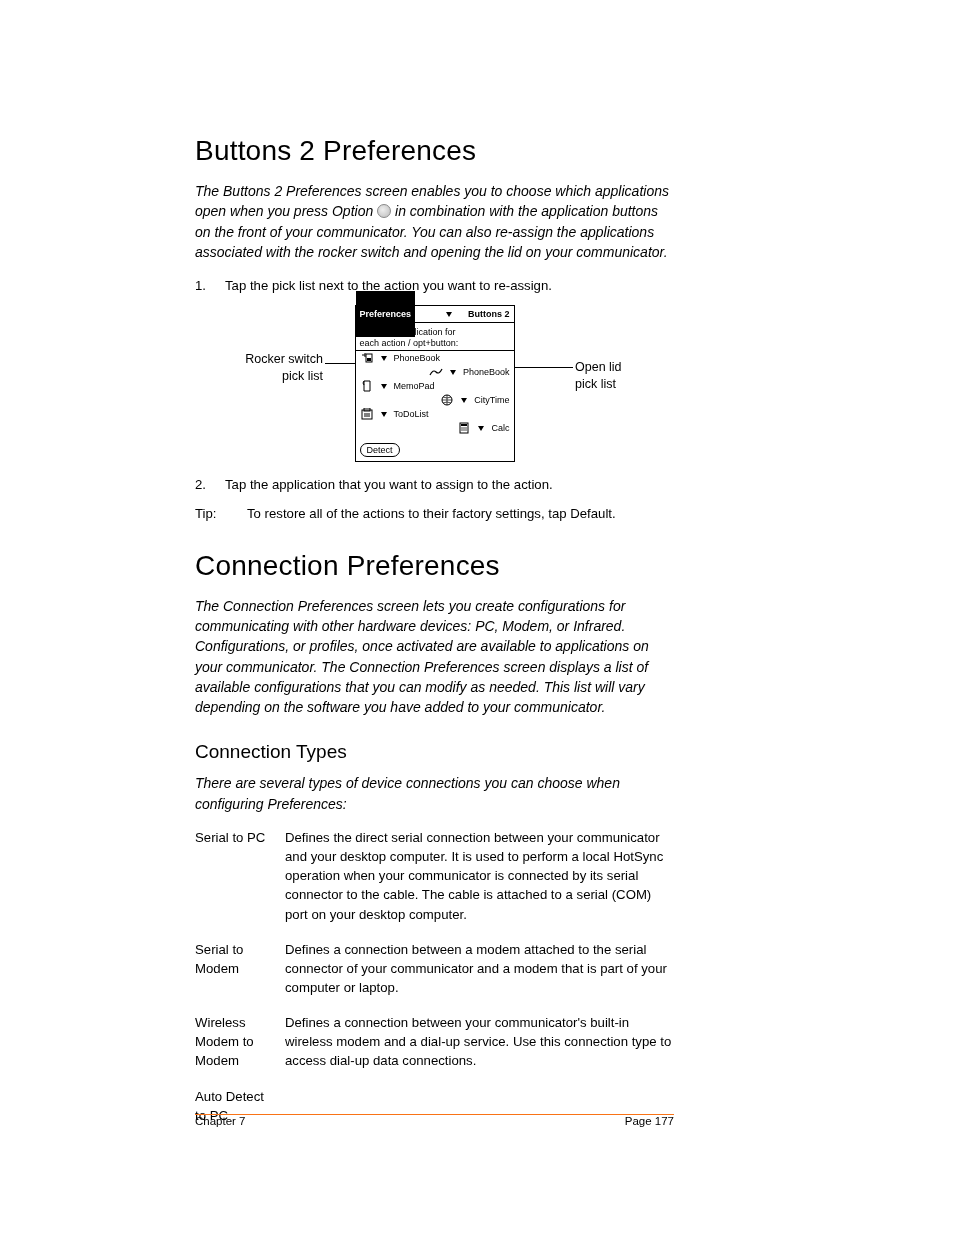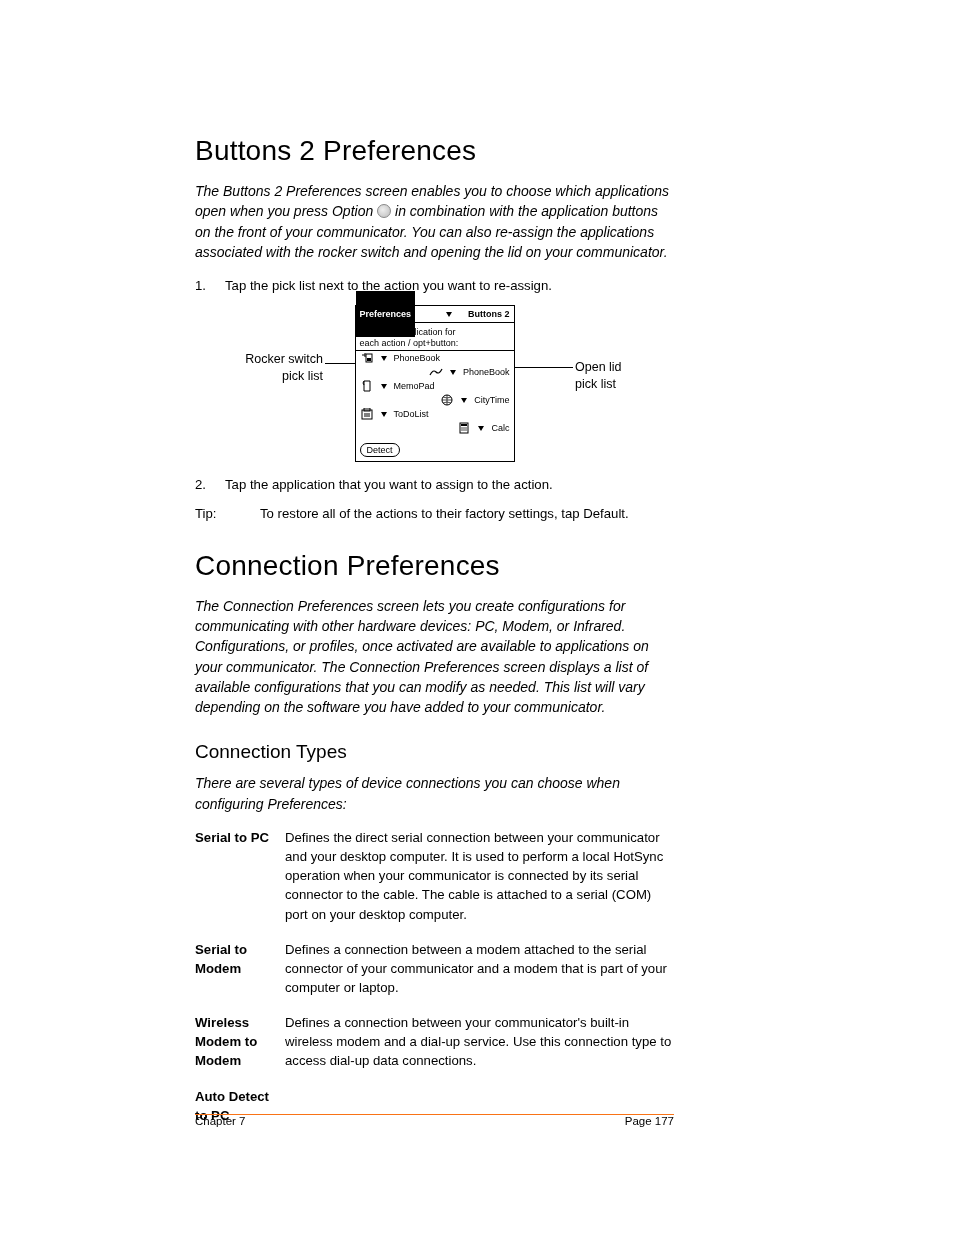--- a/index.html
+++ b/index.html
@@ -41,21 +41,21 @@
     line-height: 1.45;
     margin: 0 0 10px 0;
     display: flex;
     gap: 12px;
   }
   .step .num { flex: 0 0 18px; }
   .tip-row {
     font-size: 13.2px;
     line-height: 1.45;
     display: flex;
-    gap: 31px;
+    gap: 18px;
     margin: 4px 0 26px 0;
   }
   .tip-row .tip-label { flex: 0 0 34px; }
   .option-glyph {
     display: inline-block;
     width: 12px; height: 12px;
     border: 1px solid #888;
     border-radius: 50%;
     vertical-align: -2px;
     background: radial-gradient(circle at 40% 40%, #eee, #bbb);
@@ -154,21 +154,21 @@
     font-size: 13.2px;
     line-height: 1.45;
   }
   .ct-row {
     display: flex;
     gap: 12px;
     margin-bottom: 16px;
   }
   .ct-term {
     flex: 0 0 78px;
-    font-weight: bold;
+    font-weight: normal;
   }
   .ct-def { flex: 1; }
 
   .footer {
     position: absolute;
     left: 195px; right: 160px;
     bottom: 108px;
     border-top: 1px solid #f97316;
     display: flex;
     justify-content: space-between;

